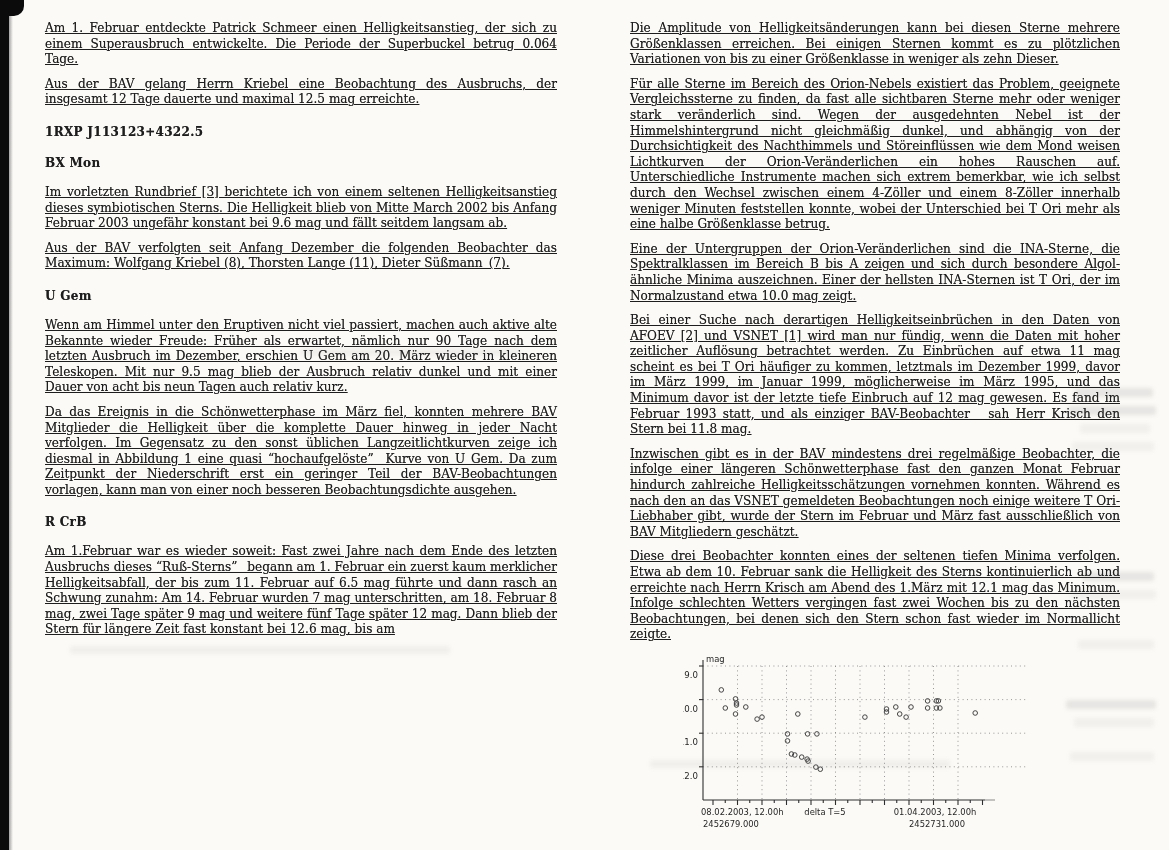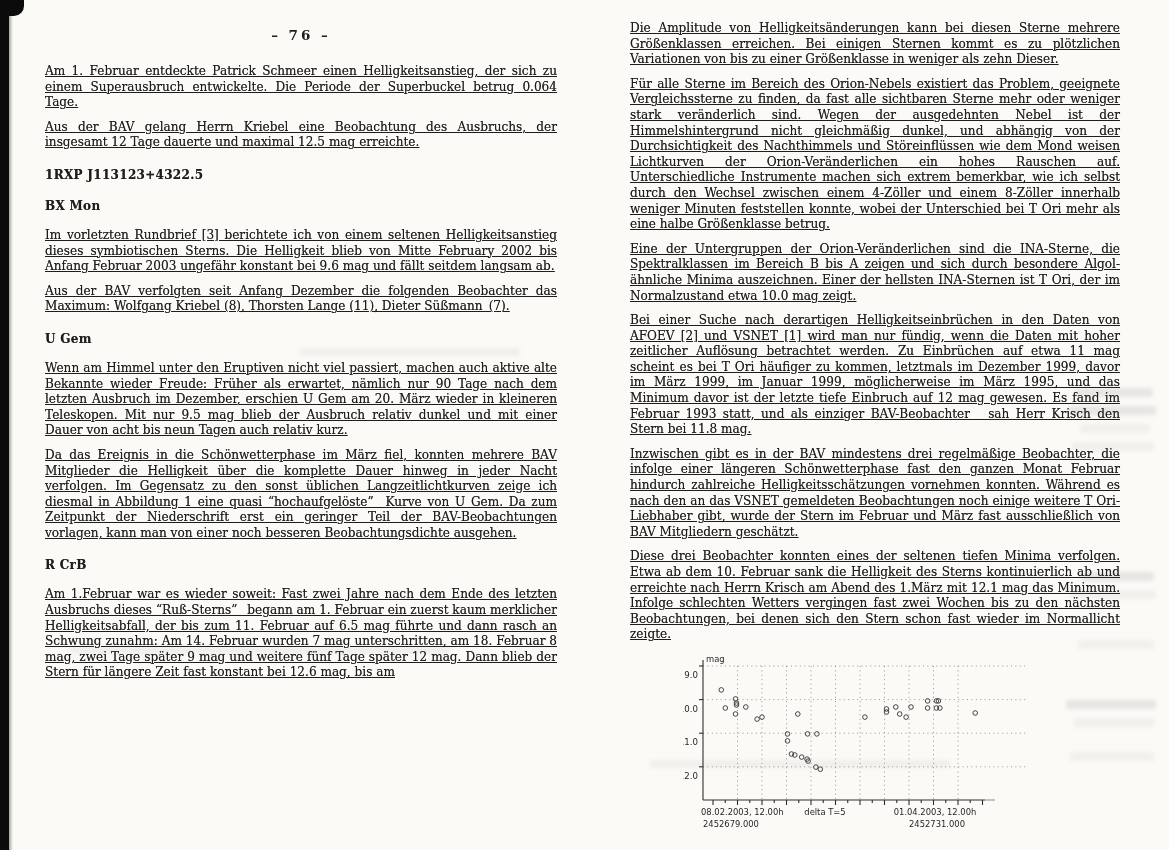--- a/index.html
+++ b/index.html
@@ -45,27 +45,26 @@
   .chart-text{font-family:"DejaVu Sans","Liberation Sans",sans-serif;fill:#262626;}
   .tick-label{font-size:8.6px;}
   .small-label{font-size:8.4px;}
 </style>
 </head>
 <body>
 
 <div class="scan">
 
   <div class="page page-left">
-    <div class="pagenum">– 76 –</div>
     <div class="blocks" id="left-blocks">
         <p class="body-par">Am 1. Februar entdeckte Patrick Schmeer einen Helligkeitsanstieg, der sich zu einem Superausbruch entwickelte. Die Periode der Superbuckel betrug 0.064 Tage.</p>
         <p class="body-par">Aus der BAV gelang Herrn Kriebel eine Beobachtung des Ausbruchs, der insgesamt 12 Tage dauerte und maximal 12.5 mag erreichte.</p>
         <h3 class="sec">1RXP J113123+4322.5</h3>
         <h3 class="sec">BX Mon</h3>
-        <p class="body-par">Im vorletzten Rundbrief [3] berichtete ich von einem seltenen Helligkeitsanstieg dieses symbiotischen Sterns. Die Helligkeit blieb von Mitte February 2002 bis Anfang Februar 2003 ungefähr konstant bei 9.6 mag und fällt seitdem langsam ab.</p>
+        <p class="body-par">Im vorletzten Rundbrief [3] berichtete ich von einem seltenen Helligkeitsanstieg dieses symbiotischen Sterns. Die Helligkeit blieb von Mitte March 2002 bis Anfang Februar 2003 ungefähr konstant bei 9.6 mag und fällt seitdem langsam ab.</p>
         <p class="body-par">Aus der BAV verfolgten seit Anfang Dezember die folgenden Beobachter das Maximum: Wolfgang Kriebel (8), Thorsten Lange (11), Dieter Süßmann (7).</p>
         <h3 class="sec">U Gem</h3>
         <p class="body-par">Wenn am Himmel unter den Eruptiven nicht viel passiert, machen auch aktive alte Bekannte wieder Freude: Früher als erwartet, nämlich nur 90 Tage nach dem letzten Ausbruch im Dezember, erschien U Gem am 20. März wieder in kleineren Teleskopen. Mit nur 9.5 mag blieb der Ausbruch relativ dunkel und mit einer Dauer von acht bis neun Tagen auch relativ kurz.</p>
         <p class="body-par">Da das Ereignis in die Schönwetterphase im März fiel, konnten mehrere BAV Mitglieder die Helligkeit über die komplette Dauer hinweg in jeder Nacht verfolgen. Im Gegensatz zu den sonst üblichen Langzeitlichtkurven zeige ich diesmal in Abbildung 1 eine quasi “hochaufgelöste”  Kurve von U Gem. Da zum Zeitpunkt der Niederschrift erst ein geringer Teil der BAV-Beobachtungen vorlagen, kann man von einer noch besseren Beobachtungsdichte ausgehen.</p>
         <h3 class="sec">R CrB</h3>
         <p class="body-par">Am 1.Februar war es wieder soweit: Fast zwei Jahre nach dem Ende des letzten Ausbruchs dieses “Ruß-Sterns”  begann am 1. Februar ein zuerst kaum merklicher Helligkeitsabfall, der bis zum 11. Februar auf 6.5 mag führte und dann rasch an Schwung zunahm: Am 14. Februar wurden 7 mag unterschritten, am 18. Februar 8 mag, zwei Tage später 9 mag und weitere fünf Tage später 12 mag. Dann blieb der Stern für längere Zeit fast konstant bei 12.6 mag, bis am</p>
       </div>
   </div>
 
   <div class="page page-right">

